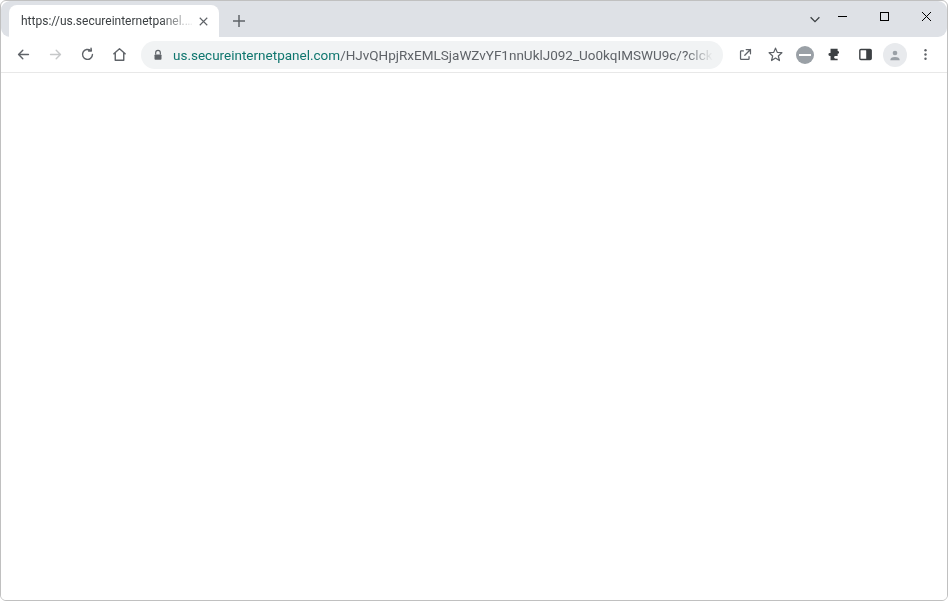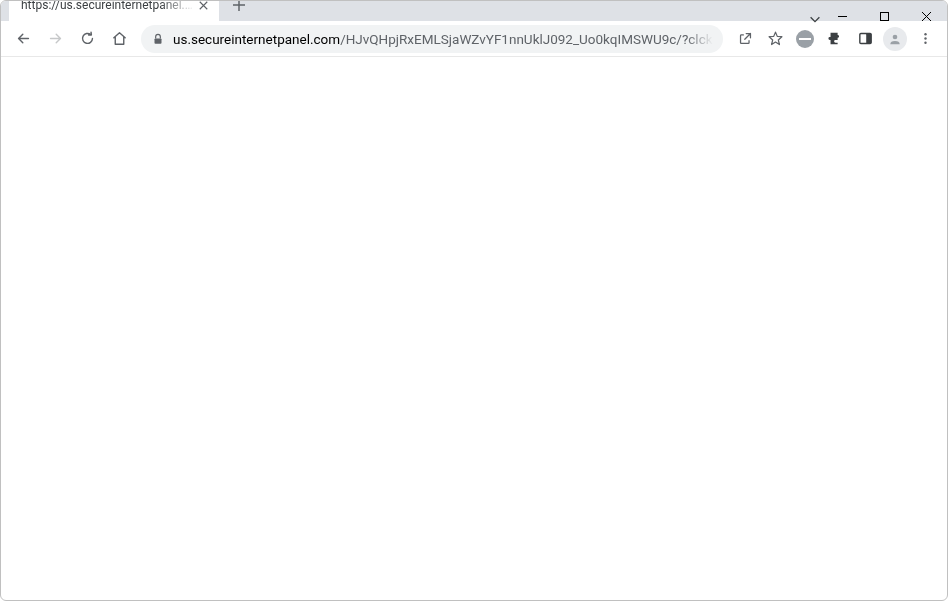--- a/index.html
+++ b/index.html
@@ -6,26 +6,27 @@
     body {
       width: 948px;
       height: 601px;
       font-family: -apple-system, BlinkMacSystemFont, "Segoe UI", Roboto, Arial, sans-serif;
       overflow: hidden;
       background: #fff;
       border: 1px solid #c0c0c0;
       border-radius: 6px;
     }
     .titlebar {
-      height: 20px;
+      height: 36px;
       background: #dee1e6;
       display: flex;
       align-items: flex-end;
       position: relative;
       padding-left: 8px;
+      border-radius: 9px;
     }
     .tab {
       background: #fff;
       height: 32px;
       width: 210px;
       border-radius: 8px 8px 0 0;
       display: flex;
       align-items: center;
       padding: 0 8px 0 12px;
       font-size: 12px;
@@ -134,21 +135,21 @@
       flex-shrink: 0;
     }
     .url-text {
       flex: 1;
       white-space: nowrap;
       overflow: hidden;
       color: #5f6368;
       mask-image: linear-gradient(to right, black 95%, transparent 100%);
       -webkit-mask-image: linear-gradient(to right, black 95%, transparent 100%);
     }
-    .url-host { color: #000000; }
+    .url-host { color: #0f766e; }
     .toolbar-icons {
       display: flex;
       align-items: center;
       gap: 2px;
     }
     .tb-icon {
       width: 28px;
       height: 28px;
       display: flex;
       align-items: center;

